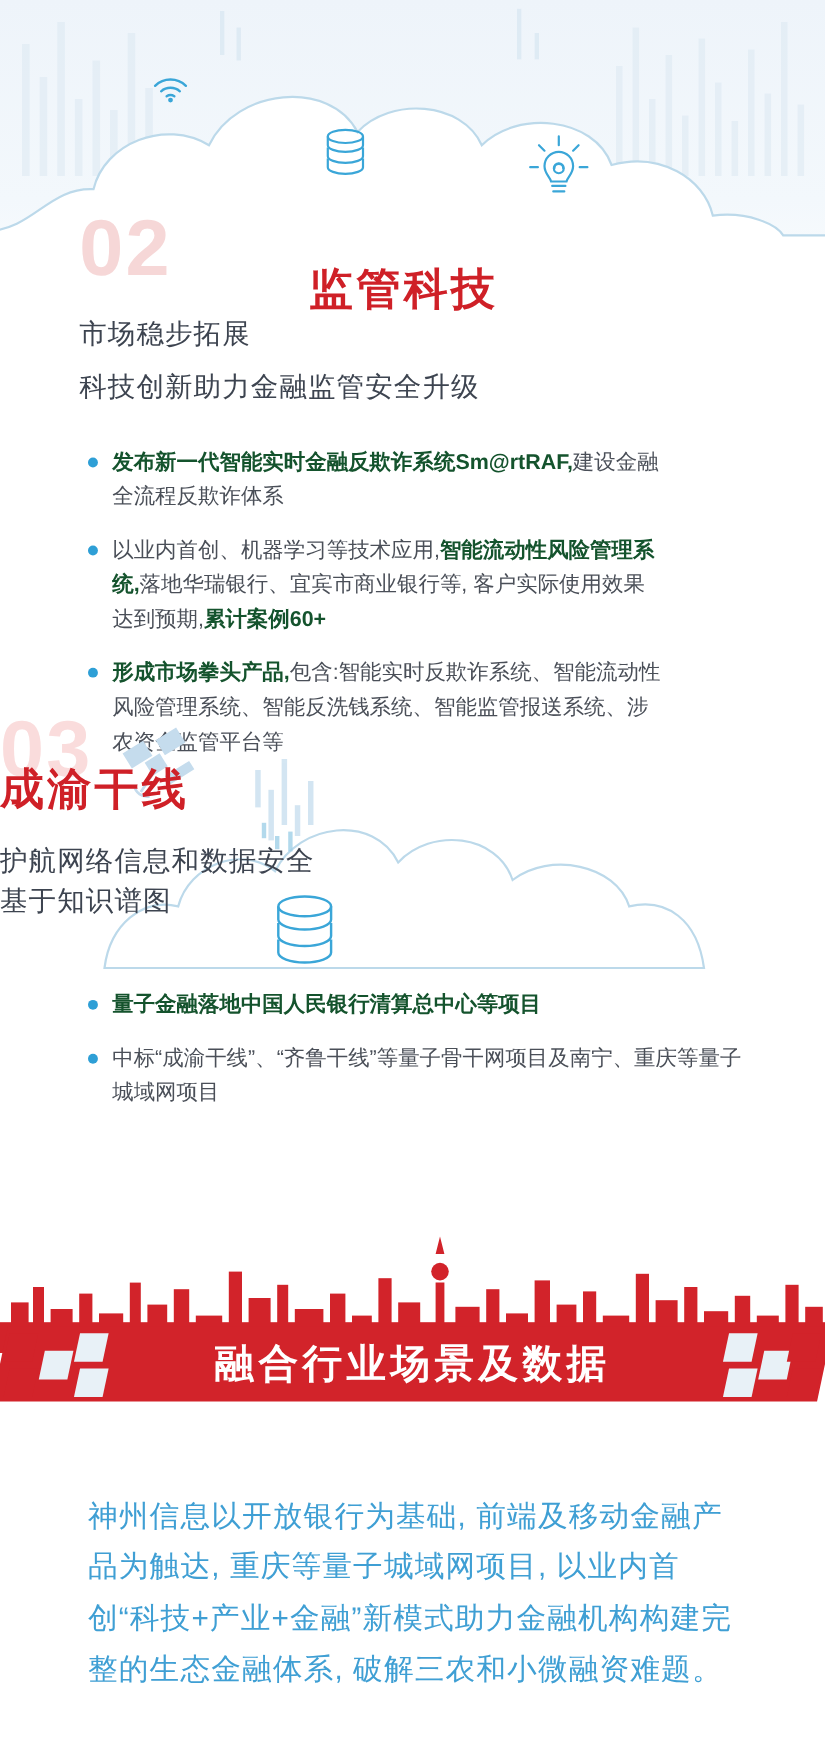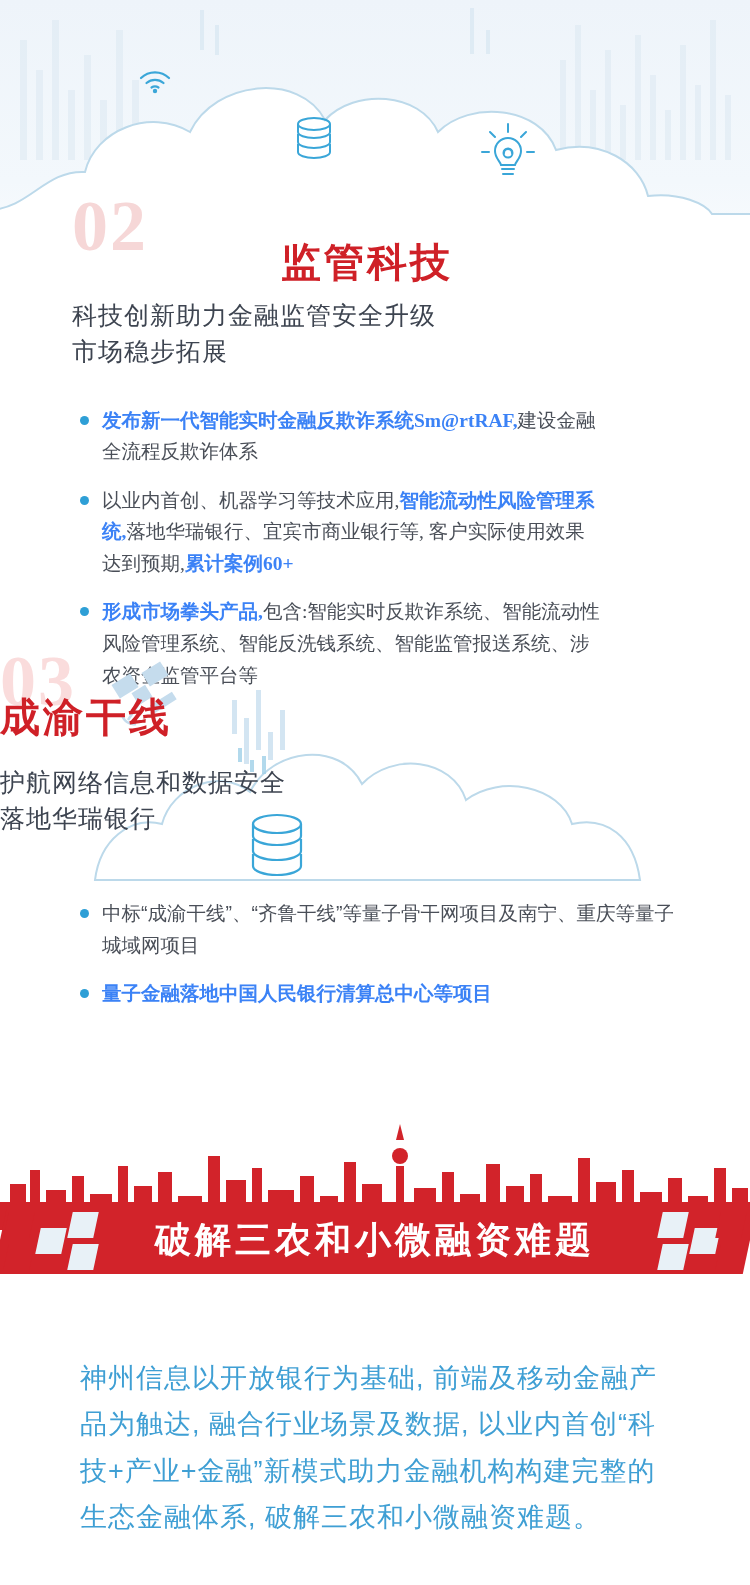--- a/index.html
+++ b/index.html
@@ -14,21 +14,21 @@
     position:absolute;left:0;top:0;width:750px;height:330px;
     background:
       linear-gradient(180deg,#eef4fa 0%, #f3f8fc 55%, #ffffff 100%);
     overflow:hidden;
   }
   .sky .bars{
     position:absolute;left:0;top:0;width:750px;height:230px;opacity:.5;
   }
   .cloudwrap{position:absolute;left:0;top:0;width:750px;height:340px;}
 
-  .section{position:absolute;left:0;width:662px;font-family:Liberation Serif, serif;}
+  .section{position:absolute;left:0;width:662px;}
 
   
   .num-ghost{
     font-size:72px;font-weight:bold;color:#f6d7d7;letter-spacing:2px;
     line-height:1;user-select:none;
   }
   .sec-title{
     font-size:40px;font-weight:bold;color:#cf2027;letter-spacing:3px;
     line-height:1.15;
   }
@@ -39,21 +39,21 @@
 
   ul.bullets{list-style:none;margin:0;padding:0;}
   ul.bullets li{
     position:relative;padding-left:30px;margin-bottom:17px;
     font-size:19.5px;line-height:1.62;color:#4a4f58;
   }
   ul.bullets li:before{
     content:"";position:absolute;left:8px;top:11px;width:9px;height:9px;
     border-radius:50%;background:#2e9fd6;
   }
-  .b{font-weight:bold;color:#3b82f6;text-align:center;}
+  .b{font-weight:bold;color:#14532d;text-align:center;}
 
   
   .right{}
   .num-ghost.blue{color:#fadcdc;}
 
   
   .banner-wrap{position:absolute;left:0;width:750px;}
   .city{position:absolute;left:0;top:0;width:750px;height:120px;}
   .redbar{
     position:absolute;left:0;top:96px;width:750px;height:68px;
@@ -143,22 +143,22 @@
       <circle cx="32" cy="35" r="4.5"></circle>
       <path d="M28,35 a4,4 0 0 1 8,0"></path>
     </g>
   </svg>
 </div>
 
 <div class="section" style="top:190px;">
   <div style="padding-left:72px;">
     <div class="num-ghost">02</div>
     <div class="sec-title" style="margin-top:-22px;text-align:center;">监管科技</div>
+    <div class="sec-sub">市场稳步拓展</div>
     <div class="sec-sub" style="margin-top:12px;">科技创新助力金融监管安全升级</div>
-    <div class="sec-sub">市场稳步拓展</div>
   </div>
 
   <ul class="bullets" style="margin:34px 60px 0 72px;">
     <li>
       <span class="b">发布新一代智能实时金融反欺诈系统Sm@rtRAF,</span><span>建设金融全流程反欺诈体系</span>
     </li>
     <li>
       <span>以业内首创、机器学习等技术应用,</span><span class="b">智能流动性风险管理系统,</span><span>落地华瑞银行、宜宾市商业银行等, 客户实际使用效果达到预期,</span><span class="b">累计案例60+</span>
     </li>
     <li>
@@ -209,30 +209,30 @@
       <path d="M15,46 v12 a24,9 0 0 0 48,0 v-12"></path>
     </g>
   </svg>
 </div>
 
 <div class="section" style="top:645px;">
   <div class="right" style="padding-right:38px;">
     <div class="num-ghost blue">03</div>
     <div class="sec-title" style="margin-top:-22px;">成渝干线</div>
     <div class="sec-sub" style="margin-top:24px;">护航网络信息和数据安全</div>
-    <div class="sec-sub">落地华瑞银行</div>
+    <div class="sec-sub">基于知识谱图</div>
   </div>
 </div>
 
 <ul class="bullets" style="position:absolute;top:898px;left:72px;width:620px;">
   <li>
-    <span>中标“成渝干线”、“齐鲁干线”等量子骨干网项目及南宁、重庆等量子城域网项目</span>
+    <span class="b">量子金融落地中国人民银行清算总中心等项目</span><span></span>
   </li>
   <li>
-    <span class="b">量子金融落地中国人民银行清算总中心等项目</span><span></span>
+    <span>中标“成渝干线”、“齐鲁干线”等量子骨干网项目及南宁、重庆等量子城域网项目</span>
   </li>
 </ul>
 
 <div class="banner-wrap" style="top:1110px;height:180px;">
   <svg class="city" viewBox="0 0 750 120" preserveAspectRatio="none">
     <g fill="#d2232a">
       <rect x="0" y="92" width="750" height="28"></rect>
       <rect x="10" y="74" width="16" height="46"></rect>
       <rect x="30" y="60" width="10" height="60"></rect>
       <rect x="46" y="80" width="20" height="40"></rect>
@@ -278,17 +278,17 @@
   <div class="dice" style="left:70px;top:102px;background:#e8f1f7;"></div>
   <div class="dice" style="left:70px;top:134px;background:#e8f1f7;"></div>
 
   <div class="dice" style="left:660px;top:102px;background:#e8f1f7;"></div>
   <div class="dice" style="left:660px;top:134px;background:#e8f1f7;"></div>
   <div class="dice" style="left:692px;top:118px;background:#e8f1f7;"></div>
   <div class="dice" style="left:718px;top:102px;background:#d2232a;"></div>
   <div class="dice" style="left:718px;top:134px;background:#d2232a;"></div>
 
   <div class="redbar-inner">
-    <span class="banner-text">破解三农和小微融资难题</span>
+    <span class="banner-text">融合行业场景及数据</span>
   </div>
 </div>
 
-<div class="footer-p">神州信息以开放银行为基础, 前端及移动金融产品为触达, 融合行业场景及数据, 以业内首创“科技+产业+金融”新模式助力金融机构构建完整的生态金融体系, 破解三农和小微融资难题。</div>
+<div class="footer-p">神州信息以开放银行为基础, 前端及移动金融产品为触达, 重庆等量子城域网项目, 以业内首创“科技+产业+金融”新模式助力金融机构构建完整的生态金融体系, 破解三农和小微融资难题。</div>
 
 </body></html>

